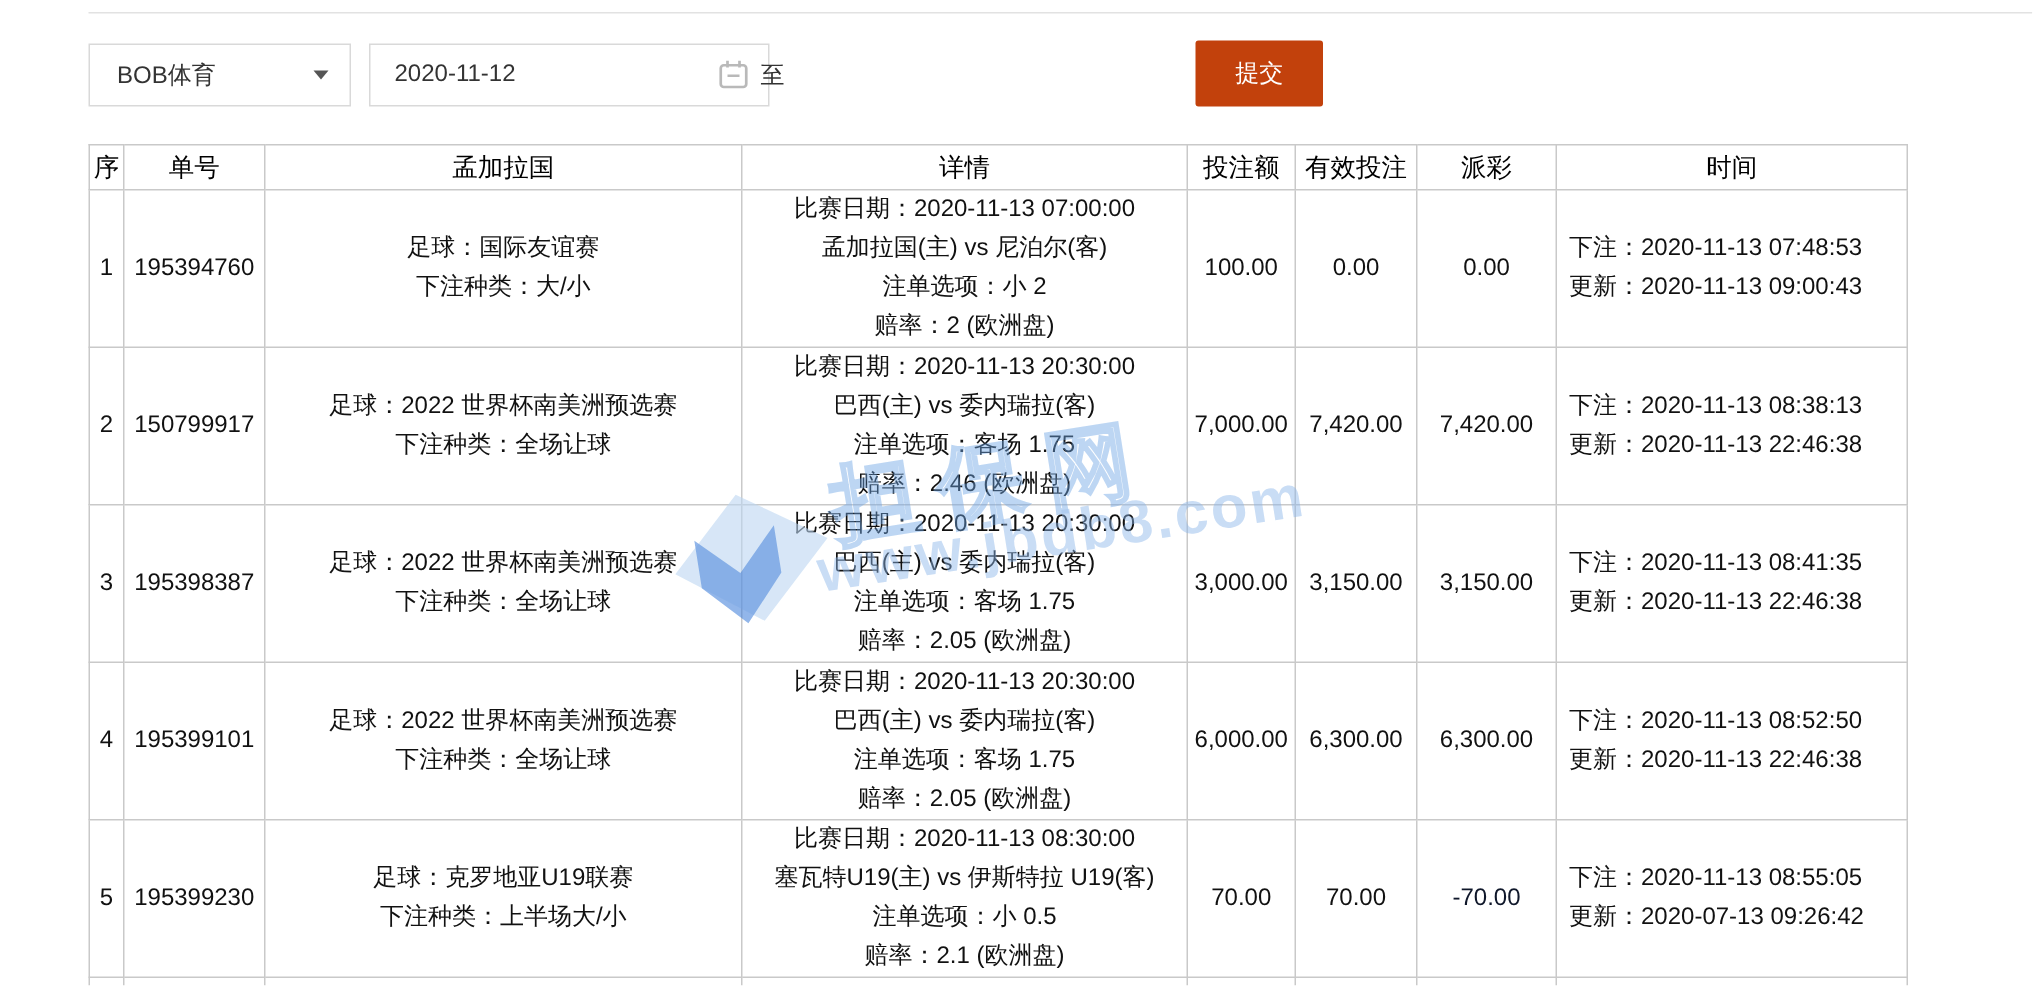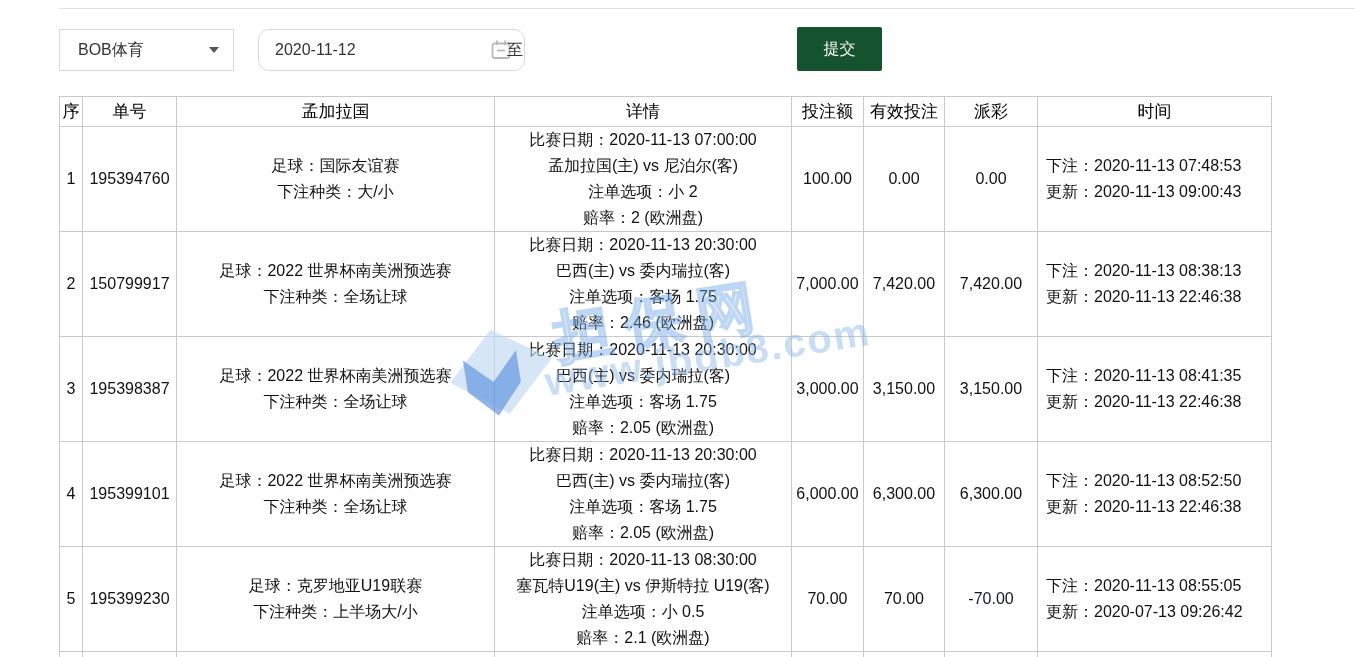--- a/index.html
+++ b/index.html
@@ -9,25 +9,25 @@
   .top-rule{position:absolute;top:8px;left:59px;right:0;height:1px;background:#e2e2e2;}
 
   
   .ctl{position:absolute;top:29px;height:40px;border:1px solid #d9d9d9;background:#fff;
        display:flex;align-items:center;font-size:16px;color:#333;box-sizing:content-box;}
   .select-box{left:59px;width:173px;justify-content:space-between;padding:0;}
   .select-box .val{padding-left:18px;}
   .caret{width:0;height:0;border-left:5px solid transparent;border-right:5px solid transparent;
          border-top:6px solid #555;margin-right:14px;}
   .date-box{padding-left:16px;justify-content:space-between;}
-  .date-from{left:258px;width:249px;border-radius:11px;}
+  .date-from{left:246px;width:249px;}
   .date-to{left:536px;width:249px;}
   .cal-ic{margin-right:12px;display:flex;}
   .to-label{position:absolute;left:507px;top:40px;font-size:16px;color:#333;}
-  .submit-btn{position:absolute;left:797px;top:27px;width:85px;height:44px;background:#14532d;
+  .submit-btn{position:absolute;left:797px;top:27px;width:85px;height:44px;background:#c2410c;
               color:#fff;font-size:16px;border:none;border-radius:2px;cursor:pointer;
               font-family:inherit;}
 
   
   .table-wrap{position:absolute;top:96px;left:59px;}
   table{border-collapse:collapse;table-layout:fixed;}
   th,td{border:1px solid #c9c9c9;text-align:center;vertical-align:middle;
         font-weight:normal;padding:0;overflow:hidden;}
   th{height:29px;font-size:17px;color:#000;}
   tbody tr{height:105px;font-size:16px;}

